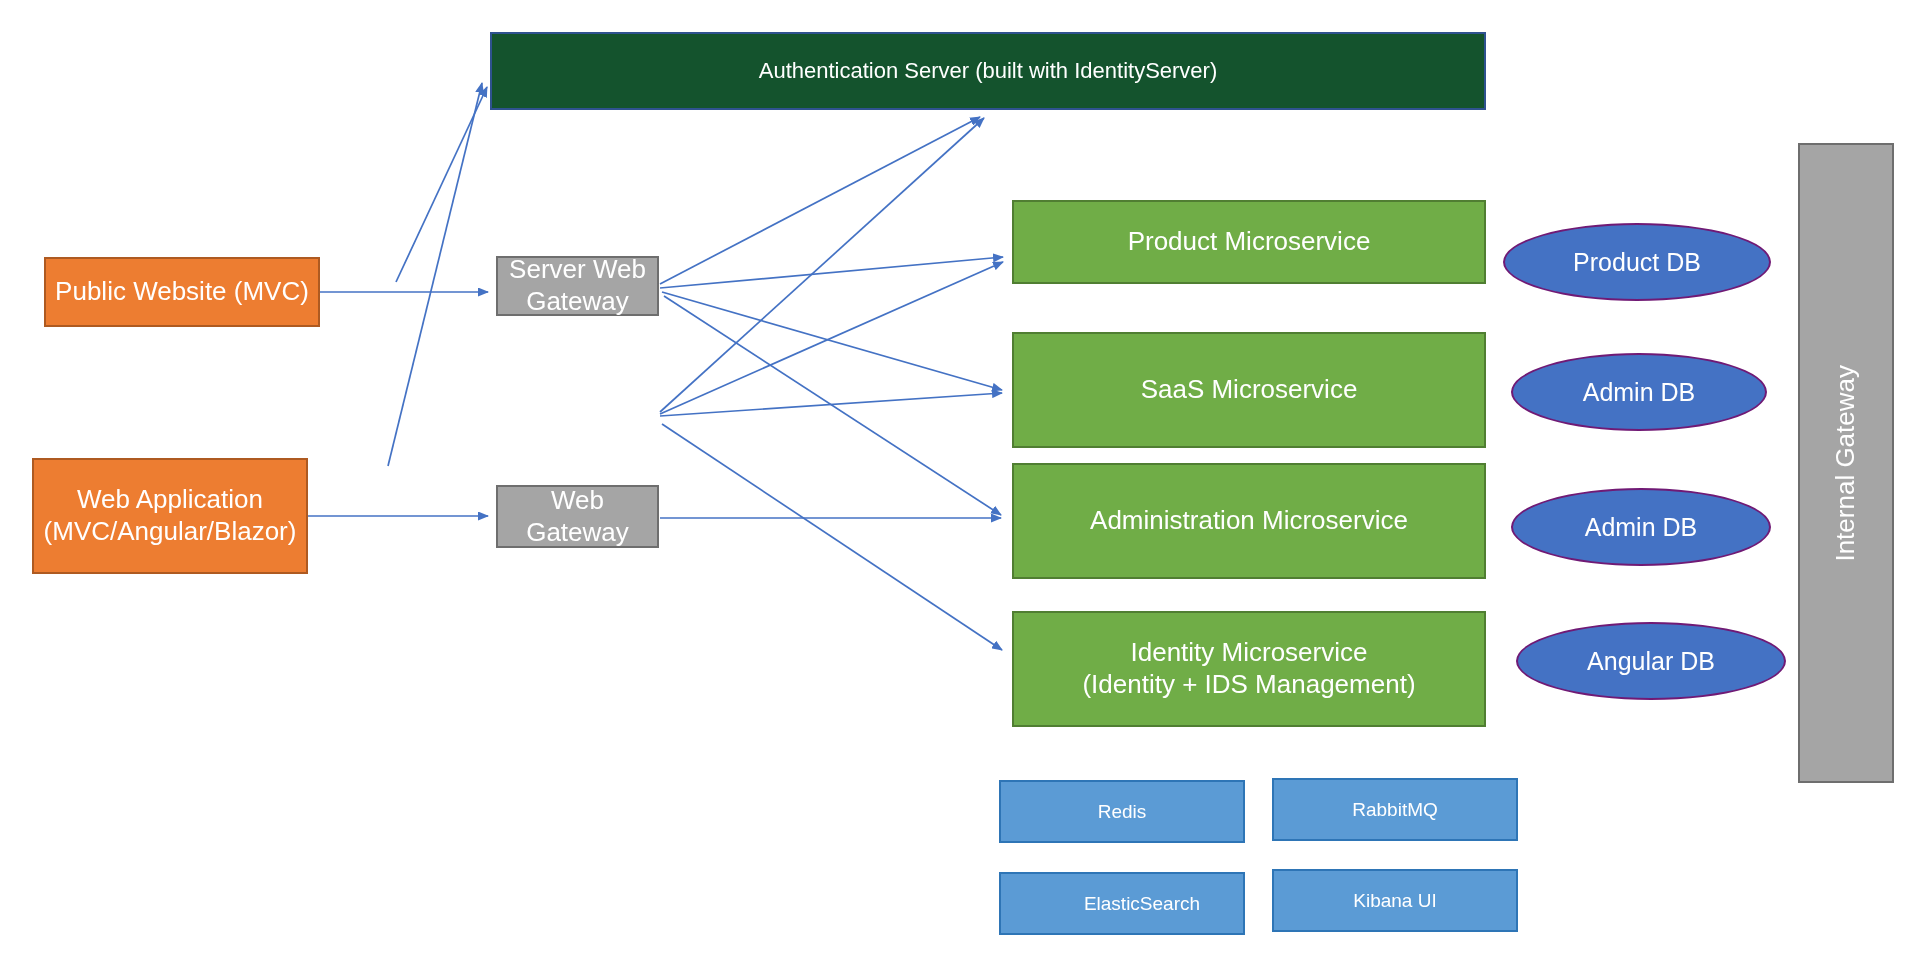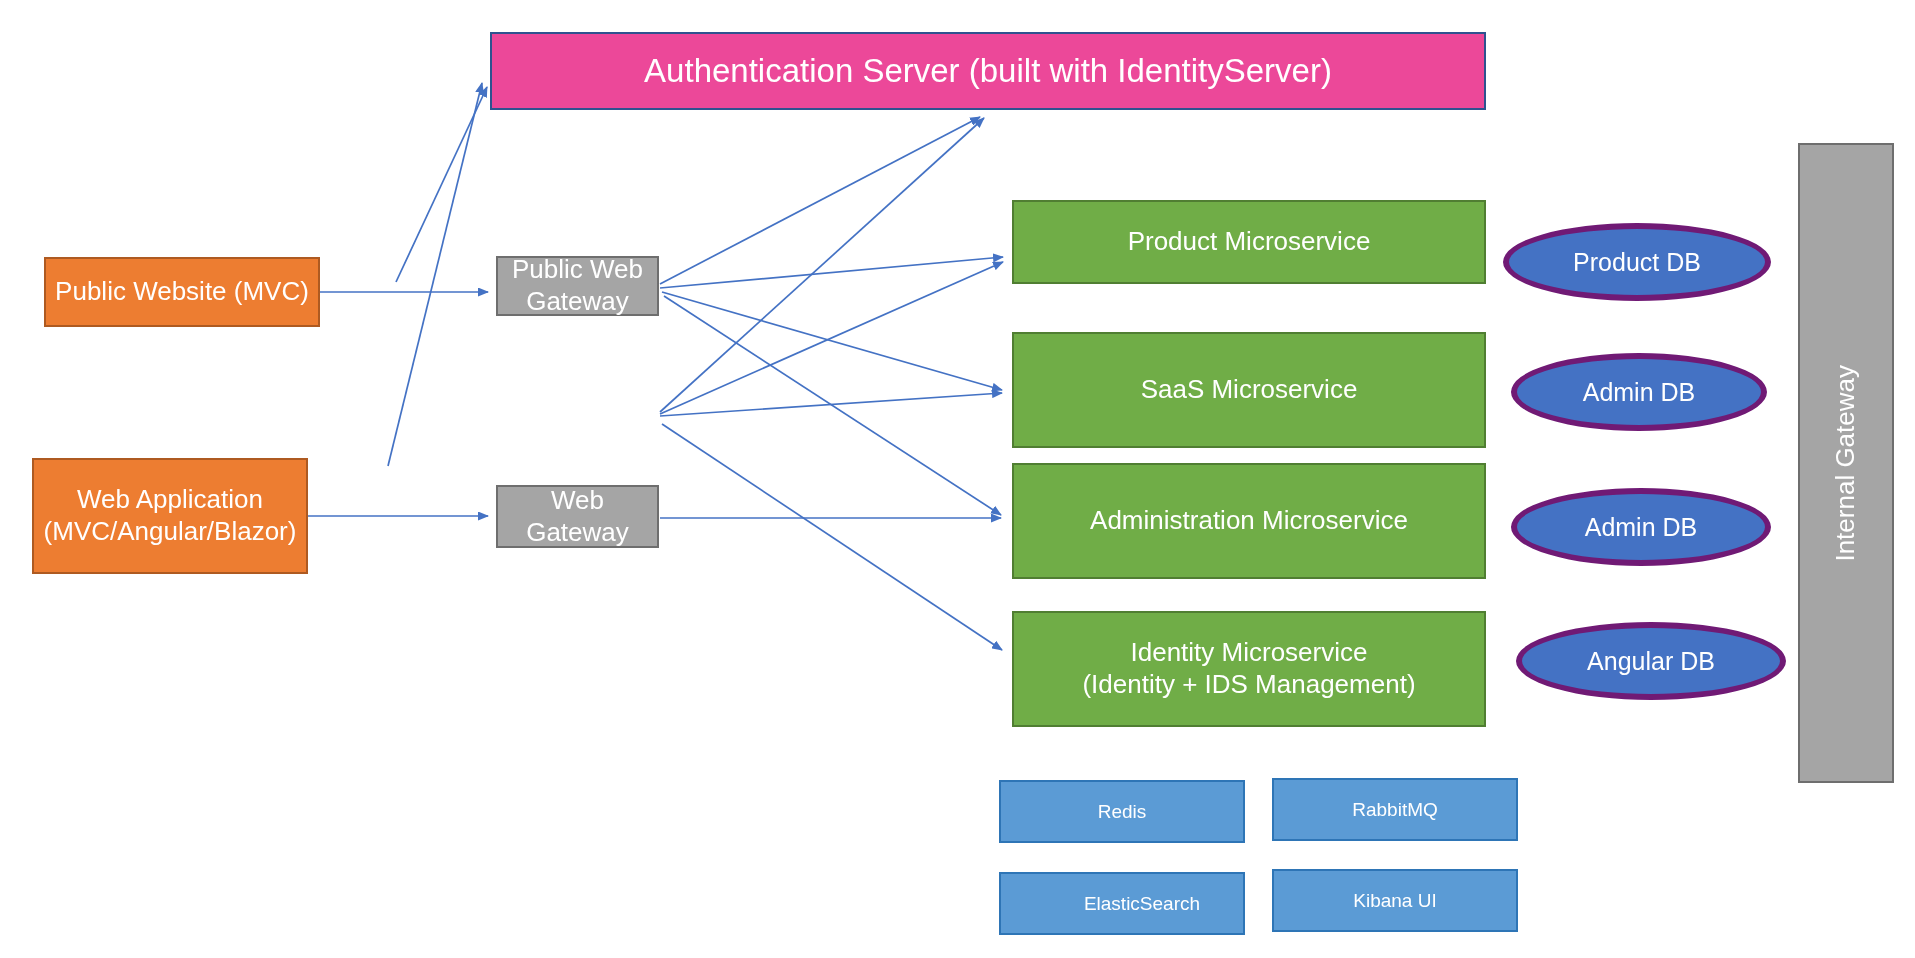--- a/index.html
+++ b/index.html
@@ -30,29 +30,29 @@
     z-index: 3;
   }
   .node .lbl {
     display: block;
     width: 100%;
     padding: 0 8px;
     box-sizing: border-box;
     white-space: pre-line;
   }
   .rect { border-style: solid; border-width: 2px; }
-  .auth   { background: #ec4899; border-color: #2F528F; font-size: 33px; }
+  .auth   { background: #14532d; border-color: #2F528F; font-size: 22px; }
   .client { background: #ED7D31; border-color: #AE5A21; font-size: 26px; }
   .gateway{ background: #A5A5A5; border-color: #6E6E6E; font-size: 26px; }
   .service{ background: #70AD47; border-color: #507E32; font-size: 26px; }
   .infra  { background: #5B9BD5; border-color: #2E75B6; font-size: 19px; }
   .db {
     border-radius: 50%;
     background: #4472C4;
-    border: 6px solid #701a75;
+    border: 2px solid #701a75;
     font-size: 25px;
   }
   .vgateway {
     background: #A5A5A5;
     border: 2px solid #6E6E6E;
     font-size: 26px;
   }
   .vgateway .lbl {
     writing-mode: vertical-rl;
     transform: rotate(180deg);
@@ -107,21 +107,21 @@
 
   <div class="node rect client" style="left:44px; top:257px; width:276px; height:70px;">
     <span class="lbl">Public Website (MVC)</span>
   </div>
   <div class="node rect client" style="left:32px; top:458px; width:276px; height:116px;">
     <span class="lbl">Web Application
 (MVC/Angular/Blazor)</span>
   </div>
 
   <div class="node rect gateway" style="left:496px; top:256px; width:163px; height:60px;">
-    <span class="lbl">Public Web Gateway</span>
+    <span class="lbl">Server Web Gateway</span>
   </div>
   <div class="node rect gateway" style="left:496px; top:485px; width:163px; height:63px;">
     <span class="lbl">Web Gateway</span>
   </div>
 
   <div class="node rect service" style="left:1012px; top:200px; width:474px; height:84px;">
     <span class="lbl">Product Microservice</span>
   </div>
   <div class="node rect service" style="left:1012px; top:332px; width:474px; height:116px;">
     <span class="lbl">SaaS Microservice</span>

